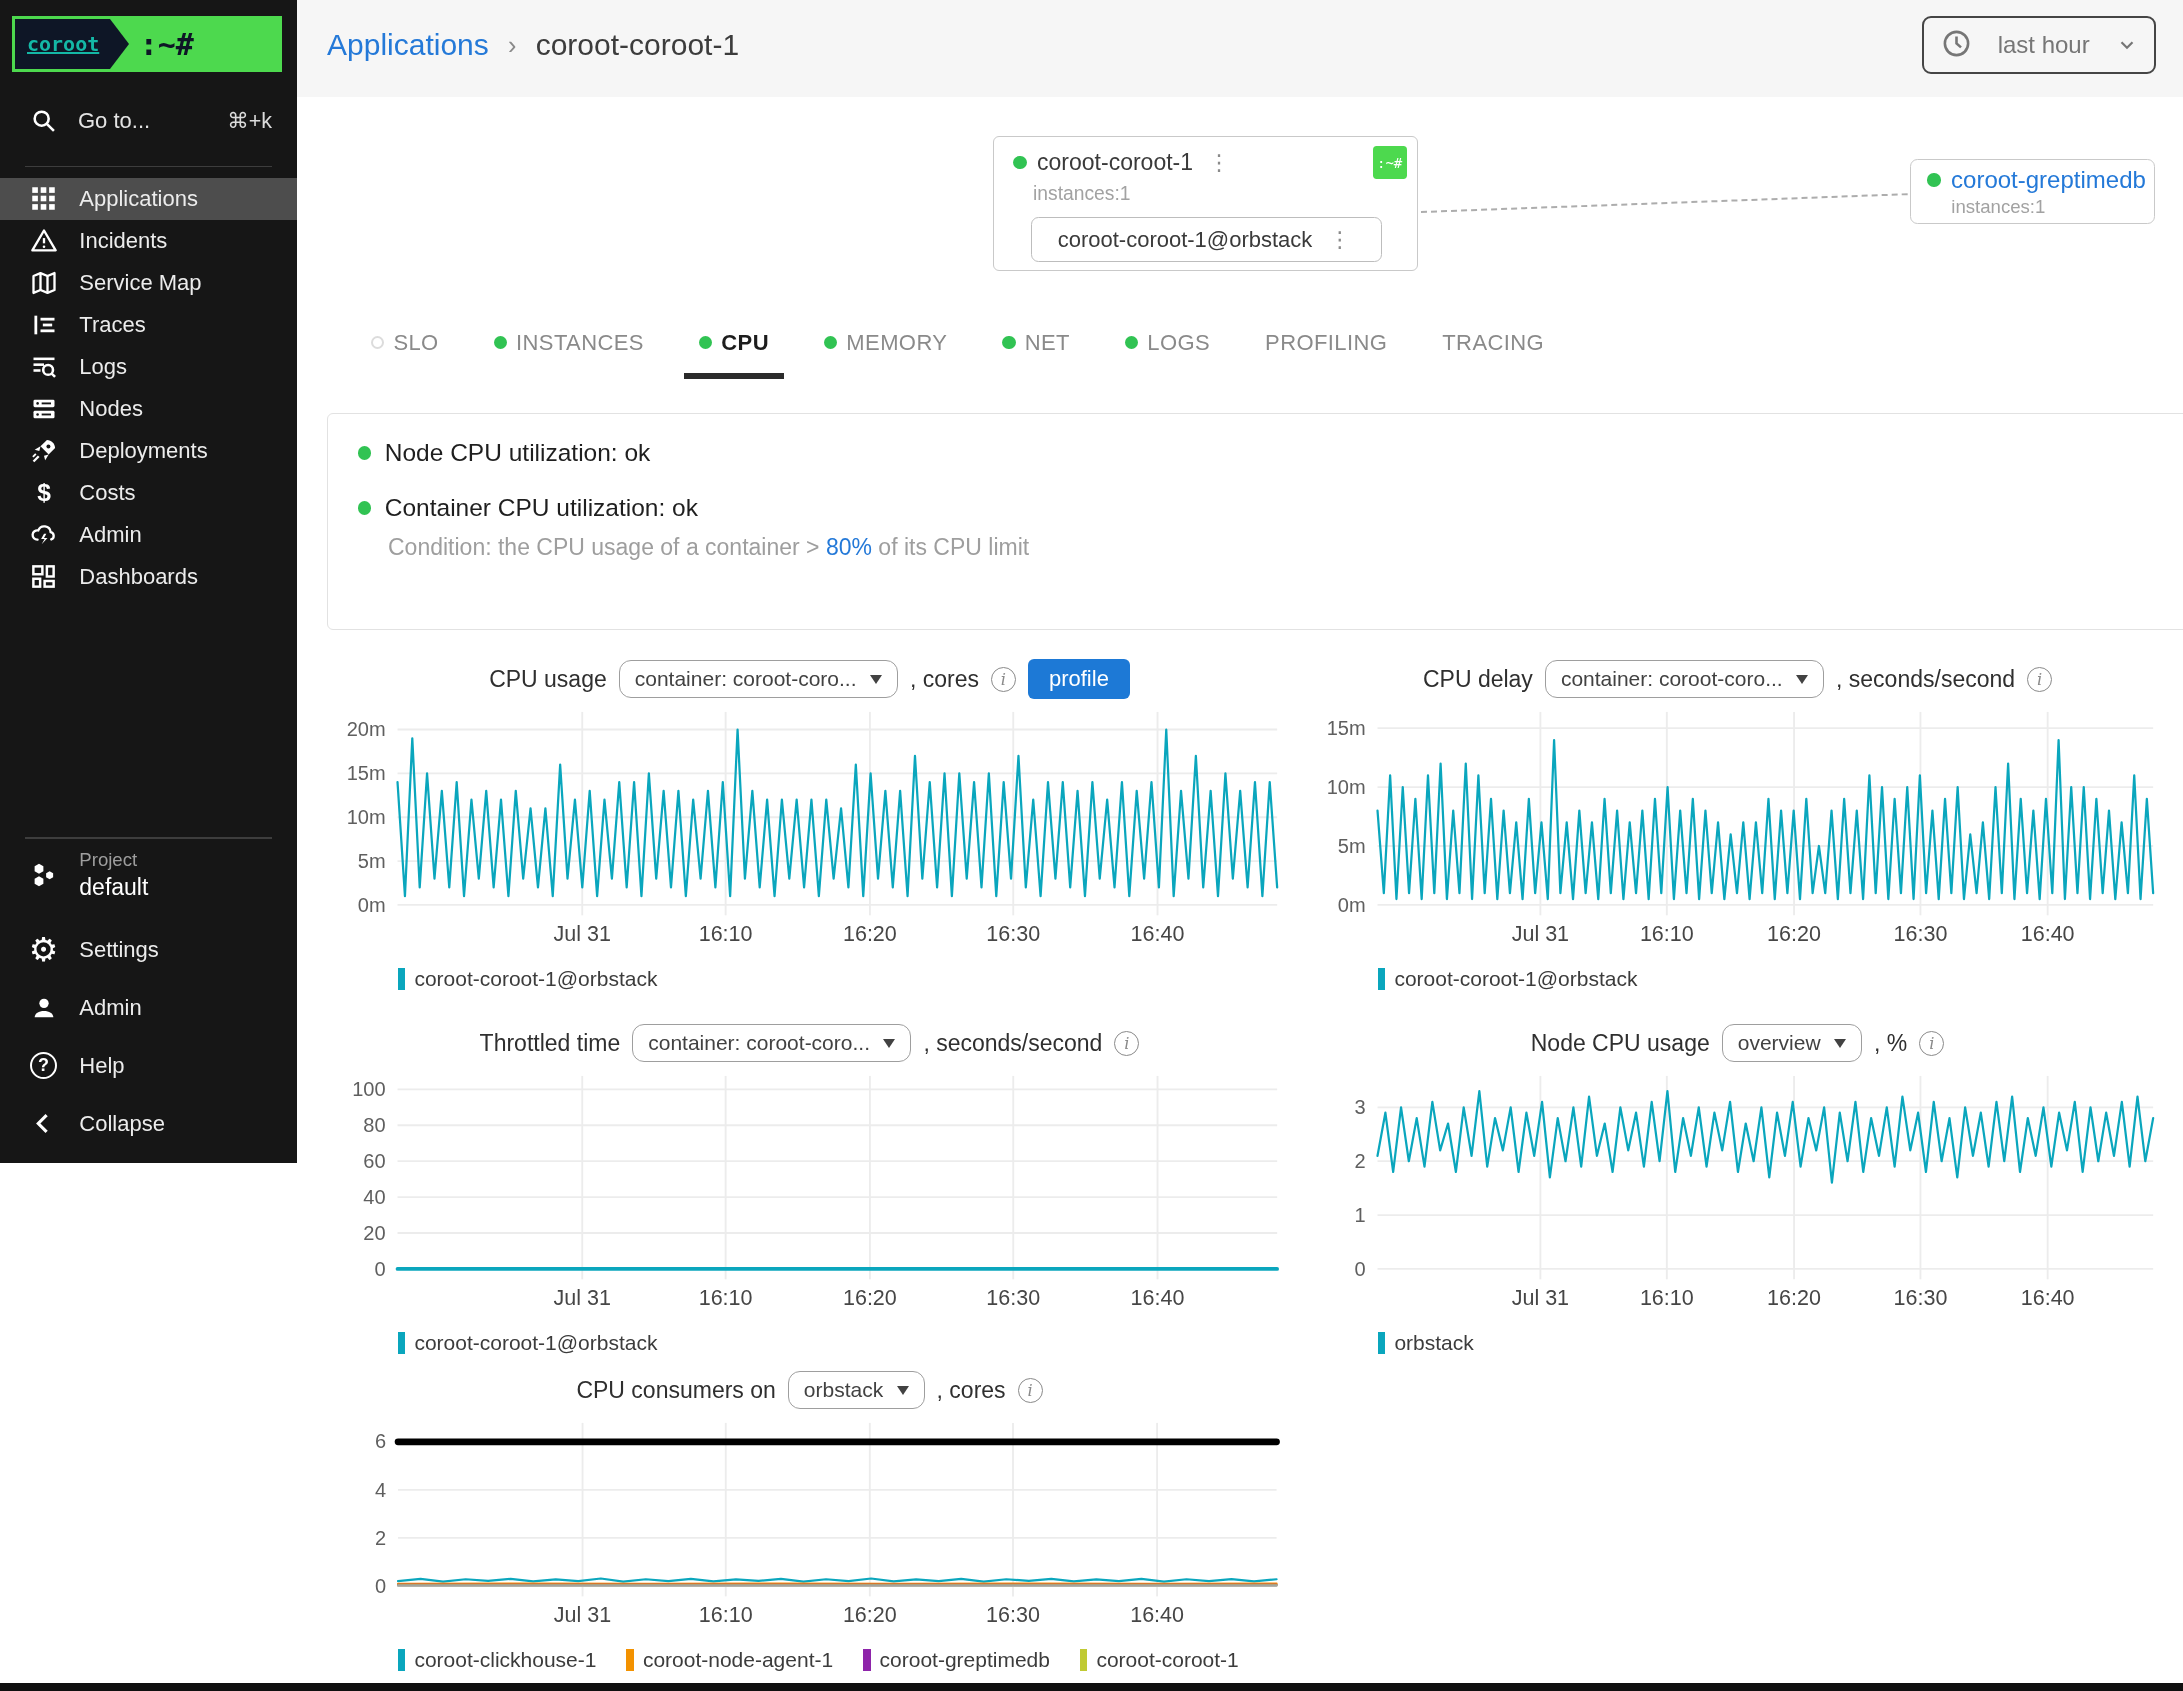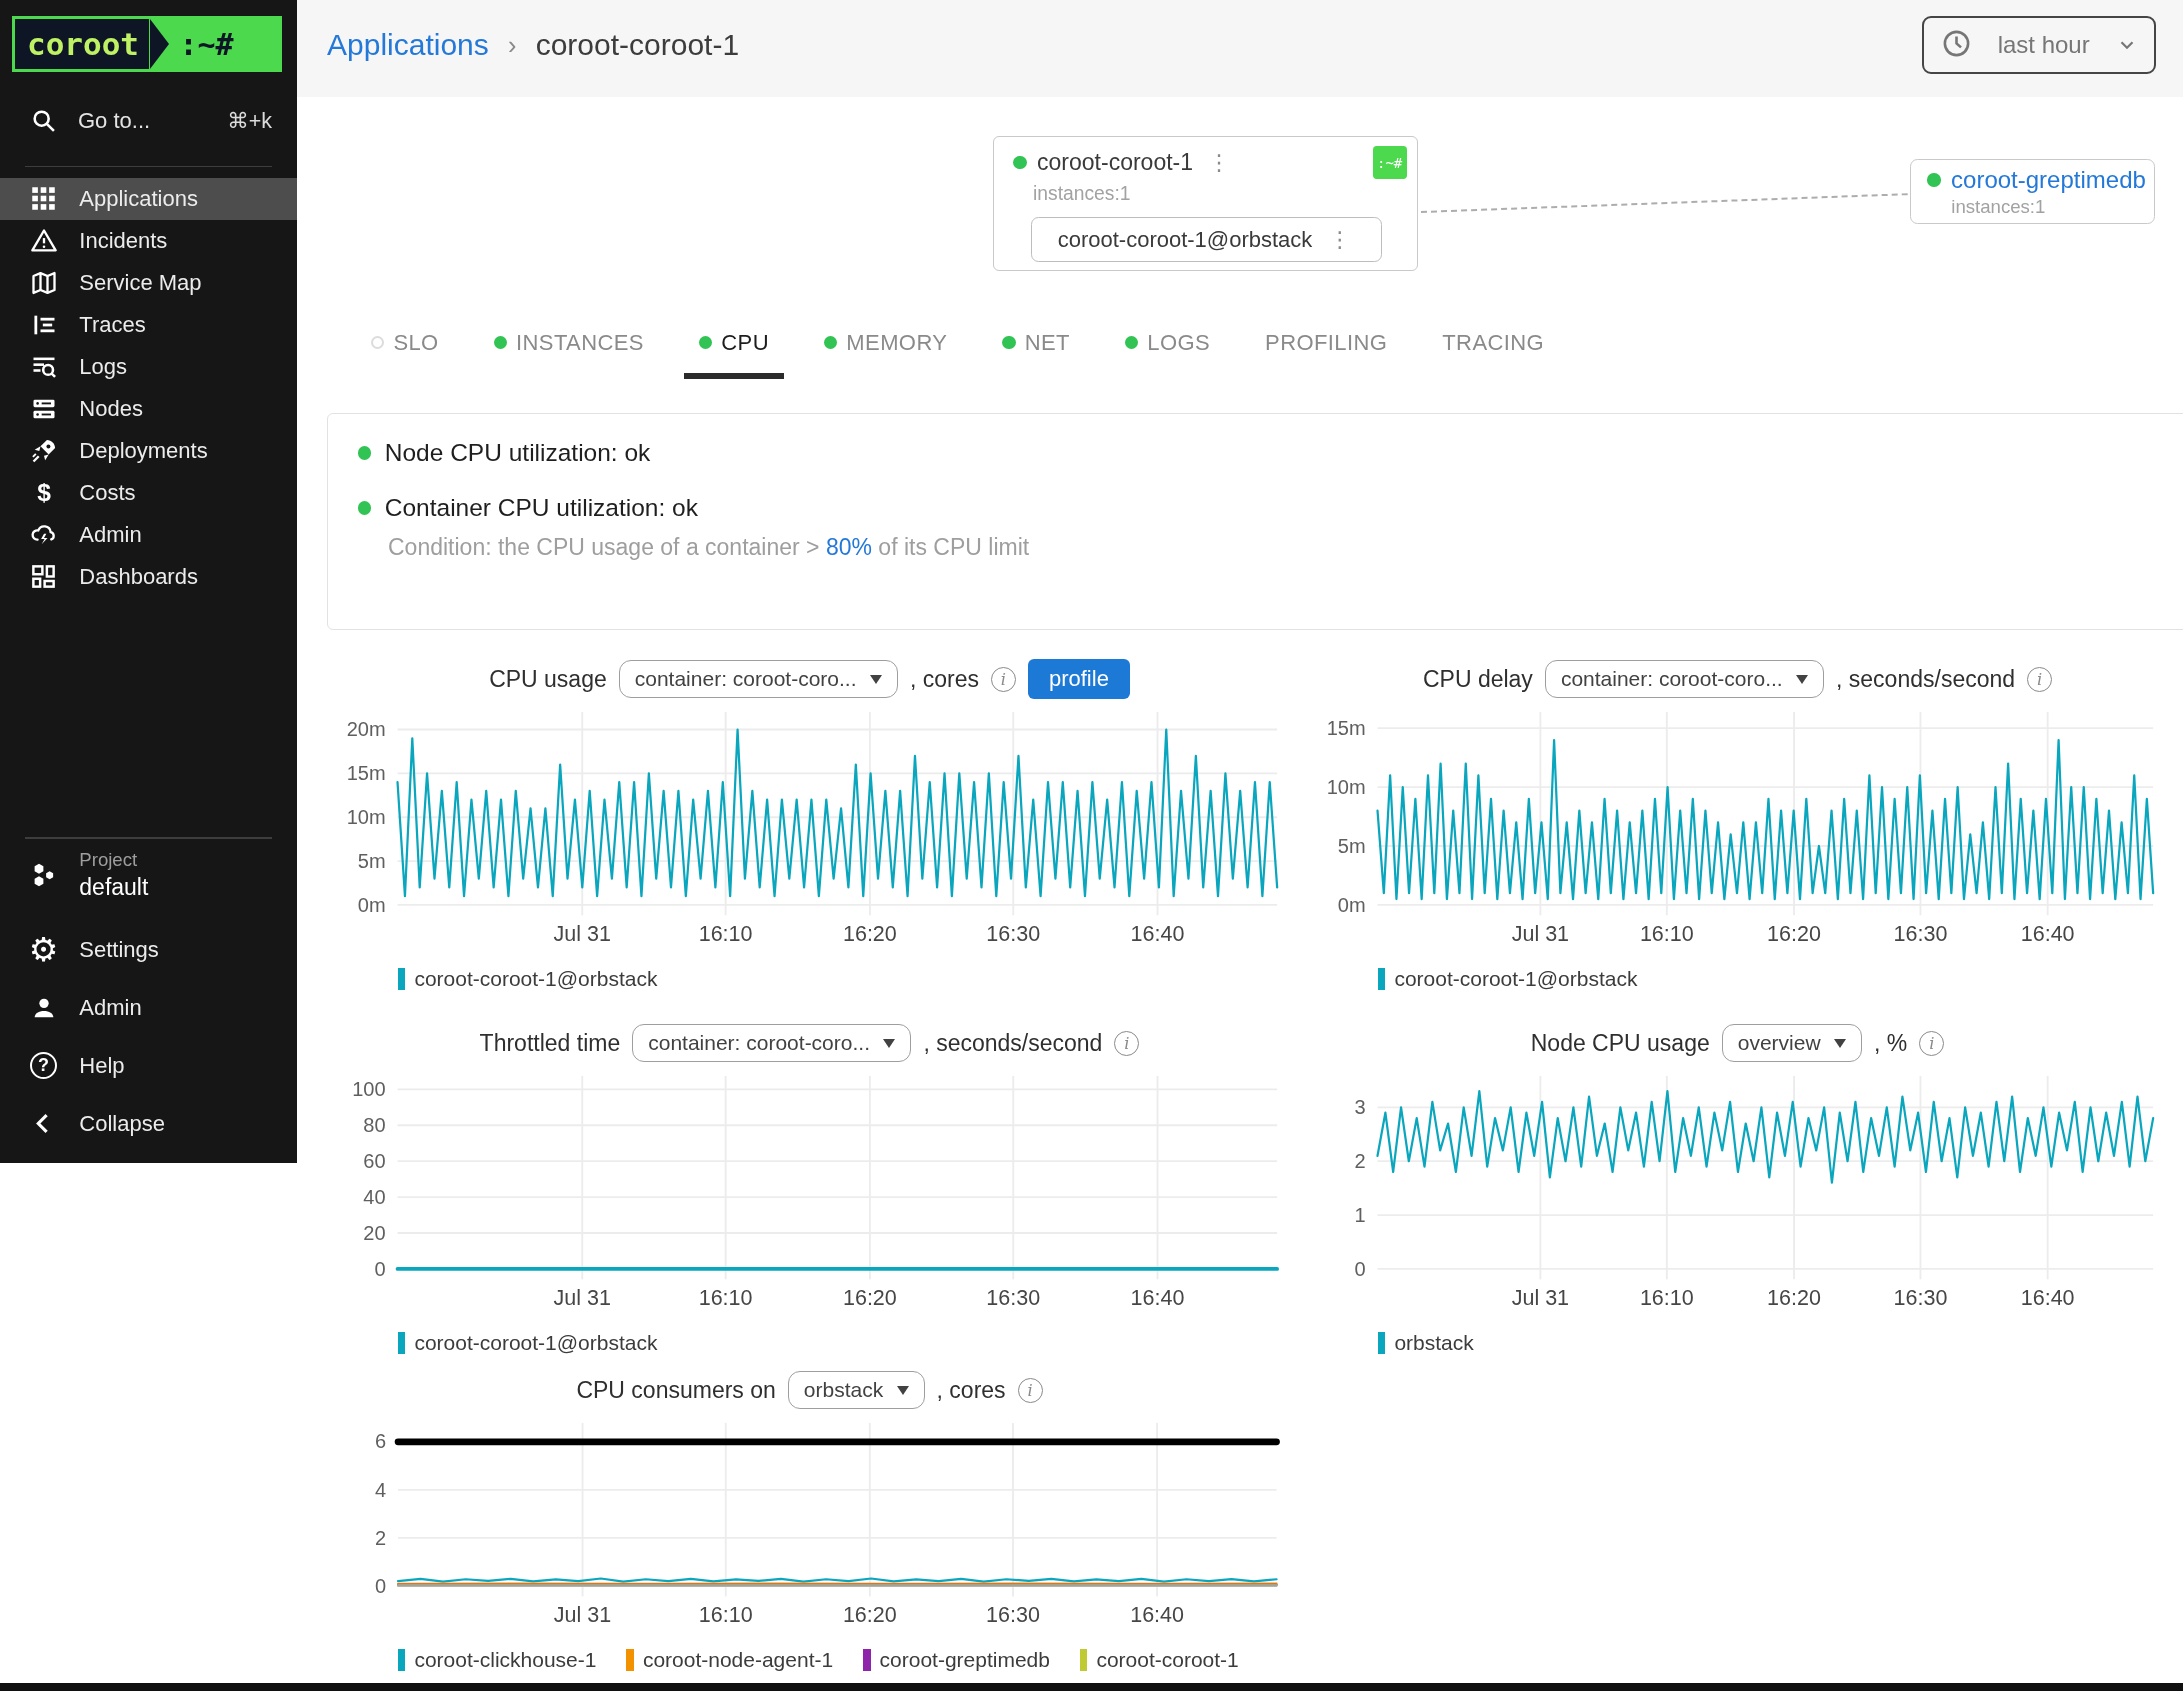--- a/index.html
+++ b/index.html
@@ -2,21 +2,21 @@
 <html style="font-size:12px"><head>
 <meta charset="utf-8">
 <style>
   * { margin:0; padding:0; box-sizing:border-box; }
   html,body { width:2183px; height:1692px; background:#fff; font-family:"Liberation Sans", sans-serif; overflow:hidden; }
   #root { position:relative; width:2183px; height:1692px; }
 
   
   .sidebar { position:absolute; left:0; top:0; width:297px; height:1163px; background:#161616; color:#ededed; display:flex; flex-direction:column; }
   .logo { margin:16.3px 15px 7.4px 12px; background:#4dd94e; border:3px solid #4dd94e; display:flex; align-items:stretch; height:56px; font-family:"DejaVu Sans Mono", monospace; font-weight:bold; }
-  .logo-left { background:#0e1626; color:#bef264; font-size:31px; display:flex; align-items:center; padding:0 10.4px 0 12px; position:relative; }
+  .logo-left { background:#0e1626; color:#14b8a6; font-size:20px; display:flex; align-items:center; padding:0 10.4px 0 12px; position:relative;text-decoration:underline; }
   .logo-left:after { content:""; position:absolute; right:-19.3px; top:0; border-top:25px solid transparent; border-bottom:25px solid transparent; border-left:19.3px solid #0e1626; }
   .logo-right { color:#0e1626; font-size:30px; display:flex; align-items:center; padding:0 7.4px 0 30px; }
   .side-search { display:flex; align-items:center; gap:18px; padding:25px 25px 22px 27px; font-size:22px; color:#e4e4e4; cursor:pointer; }
   .side-search .grow { flex:1; }
   .side-search .kbd { color:#dcdcdc; font-size:21.5px; }
   .side-divider { height:1.5px; background:#3d3d3d; margin:6px 25px 10.4px 25px; }
   .nav-item { display:flex; align-items:center; gap:19.3px; height:42px; padding-left:27px; font-size:22px; color:#ececec; cursor:pointer; }
   .nav-item.active { background:#4d4d4d; }
   .icn { width:33px; height:33px; display:flex; align-items:center; justify-content:center; flex:none; }
   .icn svg { display:block; }
@@ -46,21 +46,21 @@
   .app-instances { position:absolute; left:39px; top:46px; color:#a2a2a2; font-size:19.3px; }
   .inst-box { position:absolute; left:37px; top:80px; width:351px; height:45px; border:1.5px solid #bdbdbd; border-radius:7.4px; display:flex; align-items:center; justify-content:center; gap:12px; font-size:22px; color:#3a3a3a; cursor:pointer; }
   .edge { position:absolute; left:1421px; top:211px; width:487px; border-top:2.2px dashed #adadad; transform:rotate(-2.1deg); transform-origin:left center; }
   .peer-card { position:absolute; left:1910px; top:159px; width:245px; height:65px; background:#fff; border:1.5px solid #c9c9c9; border-radius:7.4px; padding:6px 0 0 16.3px; }
   .peer-title { display:flex; align-items:center; gap:10.4px; font-size:24px; color:#2479d8; cursor:pointer; }
   .peer-instances { color:#a2a2a2; font-size:18.6px; margin-left:24px; margin-top:1.5px; }
 
   
   .tabs { position:absolute; left:356px; top:312px; display:flex; align-items:center; gap:25px; height:67px; }
   .tab { display:flex; align-items:center; gap:9px; font-size:22px; letter-spacing:0.4px; color:#8a8a8a; padding:0 15px; height:67px; cursor:pointer; border-bottom:6px solid transparent; }
-  .tab.active { color:#1d1d1d; font-weight:normal; border-bottom-color:#2b2b2b;text-align:right; }
+  .tab.active { color:#1d1d1d; font-weight:bold; border-bottom-color:#2b2b2b;text-align:right; }
   .tab-dot { width:13.4px; height:13.4px; border-radius:50%; }
   .tab-dot.green { background:#31c353; }
   .tab-dot.empty { background:#fff; border:2.2px solid #dcdcdc; }
 
   
   .checks { position:absolute; left:327px; top:413px; width:2160px; height:217px; border:1.5px solid #e2e2e2; border-radius:6px; background:#fff; padding:25px 30px; }
   .check-item { margin-bottom:27px; }
   .check-title { display:flex; align-items:center; gap:13.4px; font-size:24.5px; color:#1f1f1f; }
   .check-cond { margin-left:30px; margin-top:12px; font-size:23px; color:#9e9e9e; }
   .check-cond a { color:#2479d8; text-decoration:none; cursor:pointer; }

